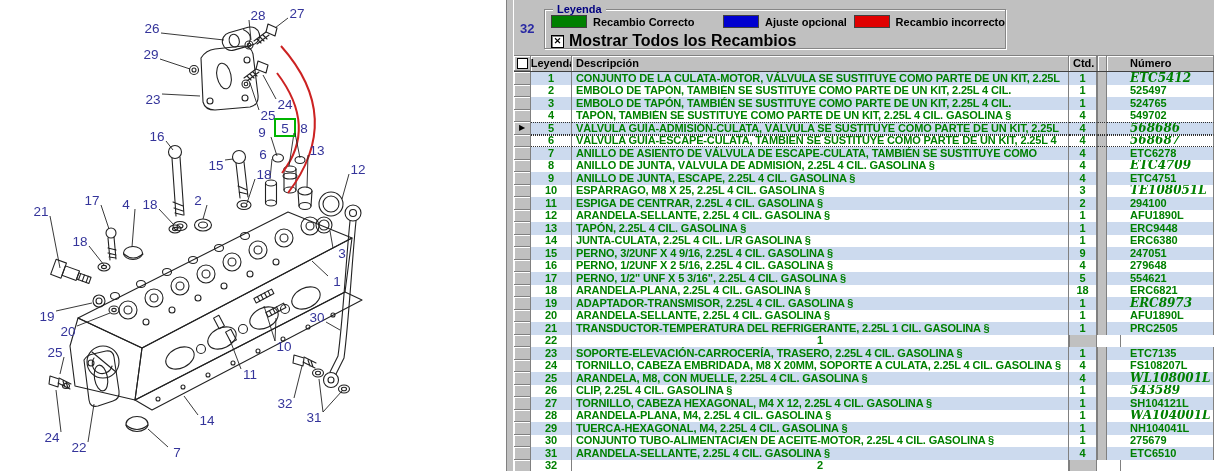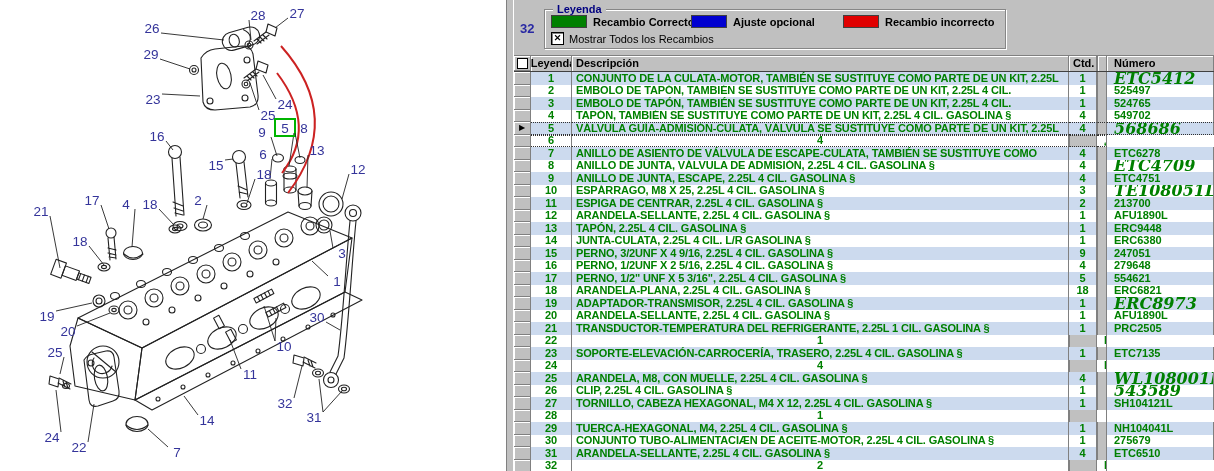--- a/index.html
+++ b/index.html
@@ -13,39 +13,39 @@
   .legend-panel{position:relative;height:55px;background:#c0c0c0;}
   .count{position:absolute;left:6px;top:21px;font-size:13px;font-weight:bold;color:#2929a3;}
   .groupbox{position:absolute;left:30px;top:9px;width:462px;height:40px;border:1px solid #868686;box-shadow:1px 1px 0 #fff, inset 1px 1px 0 #fff;box-sizing:border-box;}
   .groupbox>.gb-title{position:absolute;top:-7px;left:8px;background:#c0c0c0;padding:0 4px;font-size:11px;font-weight:bold;color:#000080;line-height:12px;}
   .legend-items{display:flex;margin:5px 0 0 6px;}
   .legend-item{display:flex;align-items:center;}
   .legend-item .lbl{font-size:11px;font-weight:bold;color:#000;white-space:nowrap;}
   .swatch{width:34px;height:11px;border:1px solid #404040;margin-right:6px;flex:none;}
   .cb-row{display:flex;align-items:center;margin:4px 0 0 6px;cursor:default;}
   .cb{width:11px;height:11px;background:#fff;border:1px solid #000;box-shadow:inset 1px 1px 0 #808080;margin-right:5px;display:flex;align-items:center;justify-content:center;font-size:9px;font-weight:bold;color:#000;line-height:9px;flex:none;}
-  .cb-row .lbl{font-size:11px;font-weight:normal;color:#000;}
+  .cb-row .lbl{font-size:16px;font-weight:bold;color:#000;}
   
   .grid{position:absolute;top:55px;left:0;width:700px;height:416px;background:#fff;border-top:1px solid #808080;box-sizing:border-box;}
   .grow{display:grid;grid-template-columns:17px 41px 497px 28px 10px 107px;height:12.5px;}
   .ghead{height:16px;background:#c0c0c0;border-bottom:1px solid #404040;box-sizing:border-box;}
   .ghead .c{background:#c0c0c0;color:#000;font-weight:bold;box-shadow:inset 1px 1px 0 #fff;}
   .c{font-size:11px;font-weight:bold;color:#008000;display:flex;align-items:center;overflow:hidden;white-space:nowrap;border-right:1px solid #808080;box-sizing:border-box;line-height:11px;}
   .c.hsel{justify-content:center;}
   .rowsel{background:#c0c0c0;border-right:1px solid #808080;border-bottom:1px solid #808080;box-shadow:inset 1px 1px 0 #fff;box-sizing:border-box;display:flex;align-items:center;justify-content:center;}
   .arrow{font-size:8px;color:#000;line-height:8px;}
   .cb-sq{width:9px;height:9px;background:#fff;border:1px solid #000;}
   .c.num{justify-content:center;}
   .c.desc{padding-left:4px;letter-spacing:-0.15px;}
-  .c.part{padding-left:7px;}
+  .c.part{padding-left:23px;}
   .c.sep{background:#c0c0c0;border-left:1px solid #808080;}
   .grow.blue .c{background:#ccdaee;}
   .grow.blue .c.sep{background:#c0c0c0;}
   .grow.dotted .c{border-top:1px dotted #303030;border-bottom:1px dotted #303030;}
-  .it{font-family:"DejaVu Serif",serif;font-style:italic;font-size:16px;}
+  .it{font-family:"DejaVu Serif",serif;font-style:italic;font-size:12px;}
   .hdr-pad{padding-left:4px;}
 </style>
 </head>
 <body>
 
 <div class="app">
 
   <div class="diagram">
     <svg width="506" height="471" viewBox="0 0 506 471">
       <g stroke="#222" fill="none" stroke-width="1.1" stroke-linejoin="round" stroke-linecap="round">
@@ -310,21 +310,21 @@
   <div class="right">
     <div class="legend-panel">
       <div class="count">32</div>
       <div class="groupbox">
         <div class="gb-title">Leyenda</div>
         <div class="legend-items" id="legend-items">
             <div class="legend-item" style="width: 140px;">
               <span class="swatch" style="background: rgb(0, 128, 0);"></span>
               <span class="lbl">Recambio Correcto</span>
             </div>
-            <div class="legend-item" style="width: 152px;">
+            <div class="legend-item" style="width: 152px; margin-left: 32px;">
               <span class="swatch" style="background: rgb(0, 0, 208);"></span>
               <span class="lbl">Ajuste opcional</span>
             </div>
             <div class="legend-item">
               <span class="swatch" style="background: rgb(224, 0, 0);"></span>
               <span class="lbl">Recambio incorrecto</span>
             </div>
           </div>
         <div class="cb-row">
           <span class="cb">✕</span>
@@ -339,21 +339,21 @@
           </div>
           <div class="c hsel hdr-pad">Leyenda</div>
           <div class="c hdr-pad">Descripción</div>
           <div class="c hdr-pad">Ctd.</div>
           <div class="c sep"></div>
           <div class="c part">Número</div>
         </div>
         <div class="grow blue">
           <div class="rowsel"></div>
           <div class="c num">1</div>
-          <div class="c desc">CONJUNTO DE LA CULATA-MOTOR, TAMBIÉN SE SUSTITUYE COMO PARTE DE UN KIT, 2.25L</div>
+          <div class="c desc">CONJUNTO DE LA CULATA-MOTOR, VÁLVULA SE SUSTITUYE COMO PARTE DE UN KIT, 2.25L</div>
           <div class="c num">1</div>
           <div class="c sep"></div>
           <div class="c part it">ETC5412</div>
         </div>
         <div class="grow">
           <div class="rowsel"></div>
           <div class="c num">2</div>
           <div class="c desc">EMBOLO DE TAPÓN, TAMBIÉN SE SUSTITUYE COMO PARTE DE UN KIT, 2.25L 4 CIL.</div>
           <div class="c num">1</div>
           <div class="c sep"></div>
@@ -381,20 +381,21 @@
           </div>
           <div class="c num">5</div>
           <div class="c desc">VÁLVULA GUÍA-ADMISIÓN-CULATA, VÁLVULA SE SUSTITUYE COMO PARTE DE UN KIT, 2.25L</div>
           <div class="c num">4</div>
           <div class="c sep"></div>
           <div class="c part it">568686</div>
         </div>
         <div class="grow dotted">
           <div class="rowsel"></div>
           <div class="c num">6</div>
+          <div class="c desc">VÁLVULA GUÍA-ESCAPE-CULATA, TAMBIÉN SE SUSTITUYE COMO PARTE DE UN KIT, 2.25L 4</div>
           <div class="c num">4</div>
           <div class="c sep"></div>
           <div class="c part it">568687</div>
         </div>
         <div class="grow blue">
           <div class="rowsel"></div>
           <div class="c num">7</div>
           <div class="c desc">ANILLO DE ASIENTO DE VÁLVULA DE ESCAPE-CULATA, TAMBIÉN SE SUSTITUYE COMO</div>
           <div class="c num">4</div>
           <div class="c sep"></div>
@@ -423,21 +424,21 @@
           <div class="c num">3</div>
           <div class="c sep"></div>
           <div class="c part it">TE108051L</div>
         </div>
         <div class="grow blue">
           <div class="rowsel"></div>
           <div class="c num">11</div>
           <div class="c desc">ESPIGA DE CENTRAR, 2.25L 4 CIL. GASOLINA §</div>
           <div class="c num">2</div>
           <div class="c sep"></div>
-          <div class="c part">213700</div>
+          <div class="c part">294100</div>
         </div>
         <div class="grow">
           <div class="rowsel"></div>
           <div class="c num">12</div>
           <div class="c desc">ARANDELA-SELLANTE, 2.25L 4 CIL. GASOLINA §</div>
           <div class="c num">1</div>
           <div class="c sep"></div>
           <div class="c part">AFU1890L</div>
         </div>
         <div class="grow blue">
@@ -523,20 +524,21 @@
           <div class="rowsel"></div>
           <div class="c num">23</div>
           <div class="c desc">SOPORTE-ELEVACIÓN-CARROCERÍA, TRASERO, 2.25L 4 CIL. GASOLINA §</div>
           <div class="c num">1</div>
           <div class="c sep"></div>
           <div class="c part">ETC7135</div>
         </div>
         <div class="grow">
           <div class="rowsel"></div>
           <div class="c num">24</div>
+          <div class="c desc">TORNILLO, CABEZA EMBRIDADA, M8 X 20MM, SOPORTE A CULATA, 2.25L 4 CIL. GASOLINA §</div>
           <div class="c num">4</div>
           <div class="c sep"></div>
           <div class="c part">FS108207L</div>
         </div>
         <div class="grow blue">
           <div class="rowsel"></div>
           <div class="c num">25</div>
           <div class="c desc">ARANDELA, M8, CON MUELLE, 2.25L 4 CIL. GASOLINA §</div>
           <div class="c num">4</div>
           <div class="c sep"></div>
@@ -554,20 +556,21 @@
           <div class="rowsel"></div>
           <div class="c num">27</div>
           <div class="c desc">TORNILLO, CABEZA HEXAGONAL, M4 X 12, 2.25L 4 CIL. GASOLINA §</div>
           <div class="c num">1</div>
           <div class="c sep"></div>
           <div class="c part">SH104121L</div>
         </div>
         <div class="grow">
           <div class="rowsel"></div>
           <div class="c num">28</div>
+          <div class="c desc">ARANDELA-PLANA, M4, 2.25L 4 CIL. GASOLINA §</div>
           <div class="c num">1</div>
           <div class="c sep"></div>
           <div class="c part it">WA104001L</div>
         </div>
         <div class="grow blue">
           <div class="rowsel"></div>
           <div class="c num">29</div>
           <div class="c desc">TUERCA-HEXAGONAL, M4, 2.25L 4 CIL. GASOLINA §</div>
           <div class="c num">1</div>
           <div class="c sep"></div>

